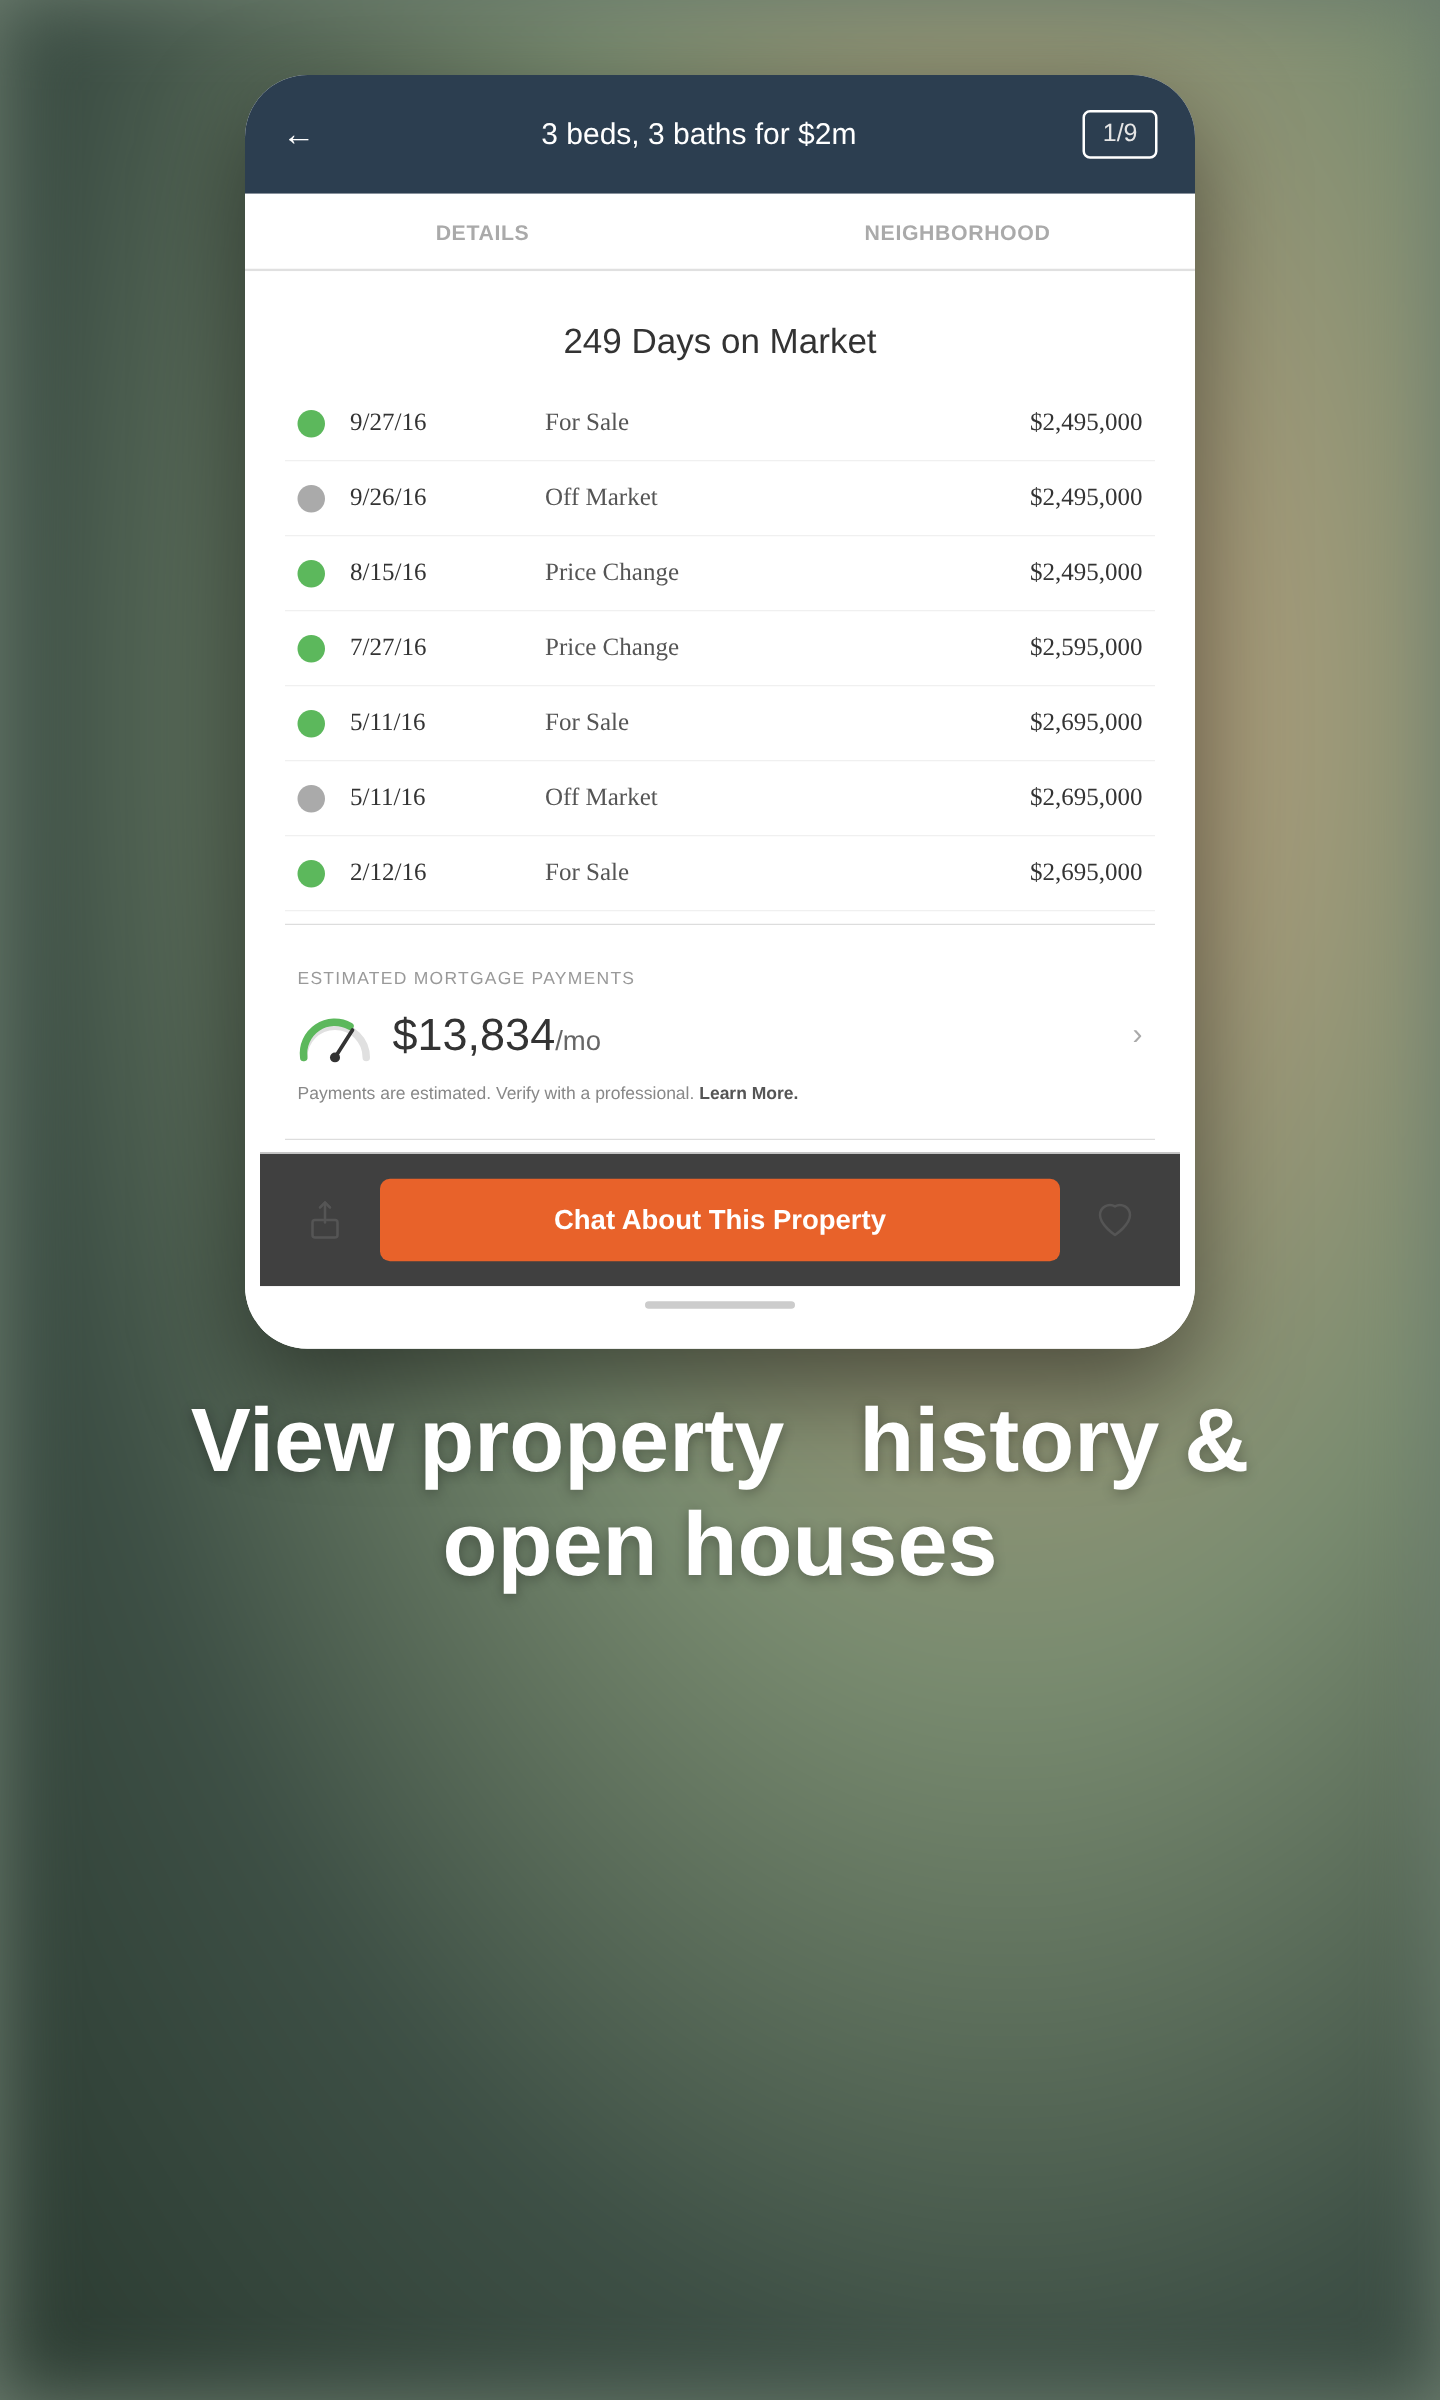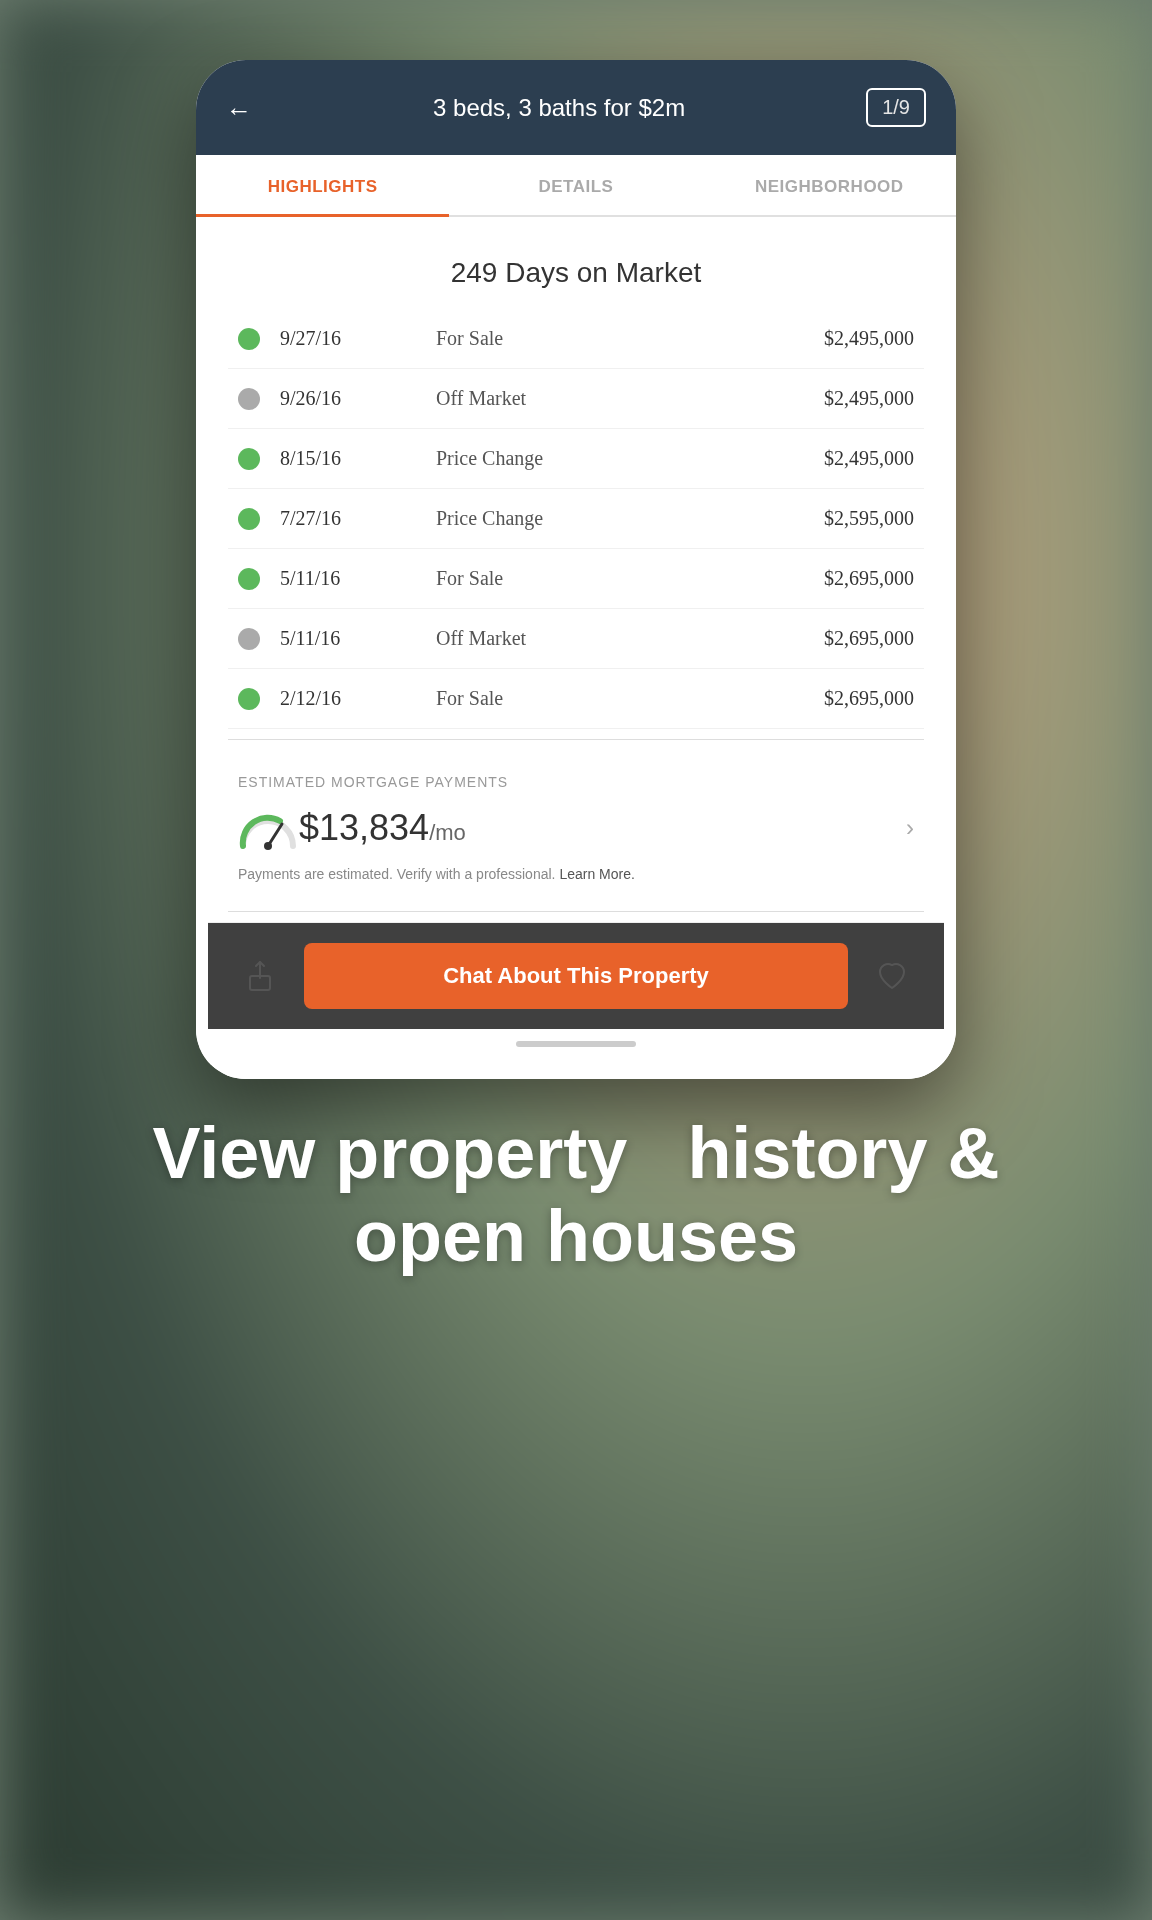--- a/index.html
+++ b/index.html
@@ -182,21 +182,21 @@
 
     .mortgage-amount-row {
       display: flex;
       align-items: center;
       justify-content: space-between;
     }
 
     .mortgage-left {
       display: flex;
       align-items: center;
-      gap: 1px;
+      gap: 16px;
     }
 
     .mortgage-amount {
       font-size: 36px;
       font-weight: 500;
       color: #333;
     }
 
     .mortgage-amount span {
       font-size: 22px;
@@ -211,21 +211,21 @@
 
     .mortgage-disclaimer {
       font-size: 14px;
       color: #888;
       margin-top: 14px;
       line-height: 1.5;
     }
 
     .mortgage-disclaimer a {
       color: #555;
-      font-weight: 400;
+      font-weight: 700;
       text-decoration: none;
     }
 
     
     .bottom-toolbar {
       background: #404040;
       padding: 20px 24px;
       display: flex;
       align-items: center;
       justify-content: space-between;
@@ -293,21 +293,20 @@
 
 <div class="phone-wrapper">
 
   <div class="app-header">
     <div class="back-arrow">←</div>
     <div class="header-title">3 beds, 3 baths for $2m</div>
     <div class="page-indicator">1/9</div>
   </div>
 
   <div class="tab-bar">
-    <div class="tab-item active">HIGHLIGHTS</div>
     <div class="tab-item">DETAILS</div>
     <div class="tab-item">NEIGHBORHOOD</div>
   </div>
 
   <div class="content-area">
 
     <div class="section-title-large">249 Days on Market</div>
 
     <div class="history-list">
 

